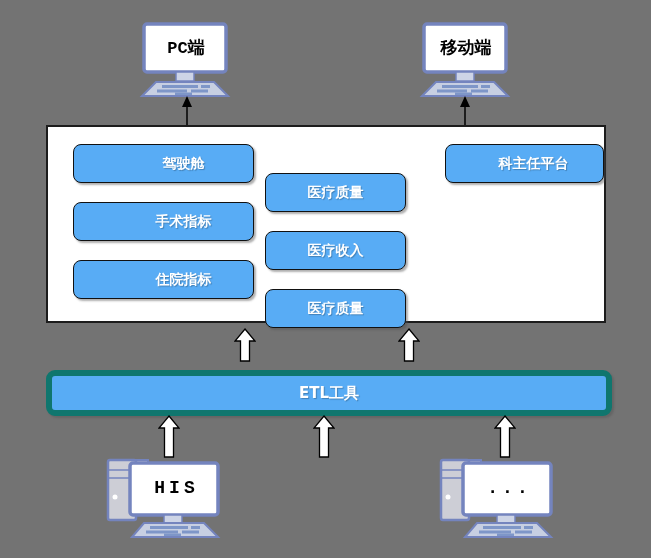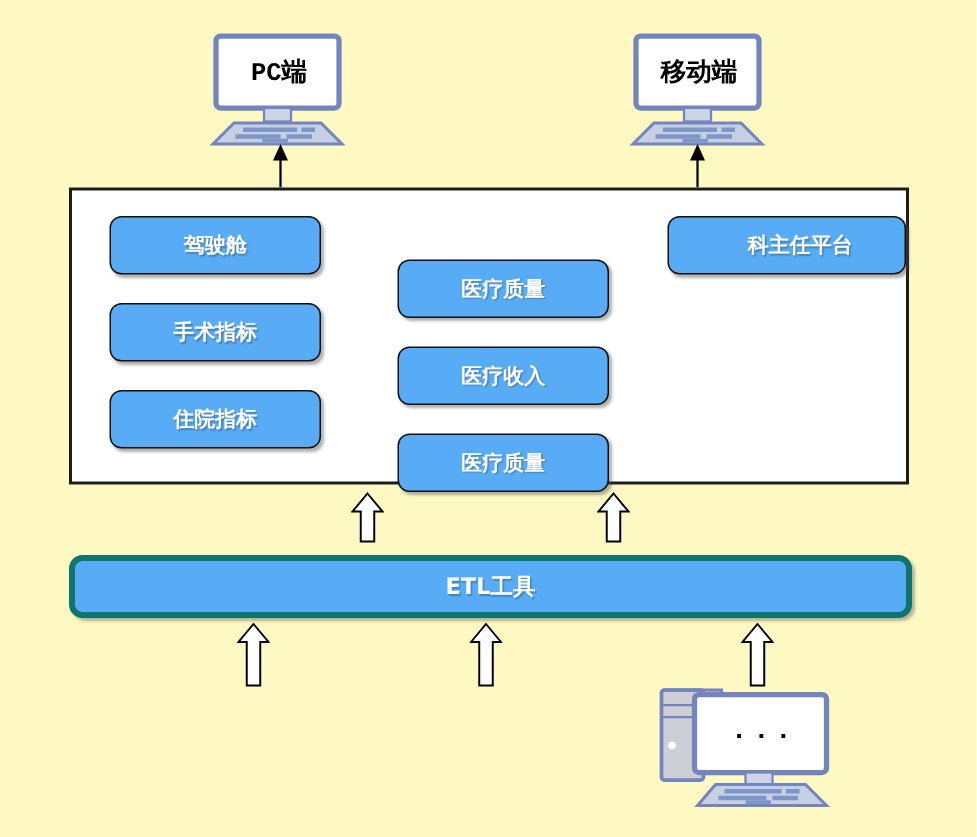--- a/index.html
+++ b/index.html
@@ -1,17 +1,17 @@
 <!DOCTYPE html>
 <html><head>
 <meta charset="utf-8">
 <style>
   html,body{margin:0;padding:0;background:#fff;}
   .canvas{
-    position:relative;width:651px;height:558px;background:#fef9c3;overflow:hidden;
+    position:relative;width:651px;height:558px;background:#737373;overflow:hidden;
     font-family:"DejaVu Sans","Liberation Sans",sans-serif;
   }
   .abs{position:absolute;}
   
   .device{position:absolute;width:120px;height:85px;}
   .device svg{position:absolute;left:0;top:0;}
   .screen-label{
     position:absolute;display:flex;align-items:center;justify-content:center;
     color:#000;text-align:center;white-space:nowrap;
   }
@@ -31,26 +31,26 @@
     background:#fff;border:2px solid #1c1c1c;
   }
   .module-btn{
     position:absolute;width:139px;height:37px;
     background:#58ACF5;border:1.5px solid #111;border-radius:8px;
     box-shadow:2px 2px 2px rgba(80,80,80,0.45);
     display:flex;align-items:center;justify-content:center;
     color:#fff;font-weight:bold;font-size:14px;
     text-shadow:1px 1px 1px rgba(0,0,0,0.25);
   }
-  .c1{left:73px;} .c2{left:265px;margin-top:29px;} .c3{left:445px;padding-left:18px;}
+  .c1{left:73px;padding-left:40px;} .c2{left:265px;margin-top:29px;} .c3{left:445px;padding-left:18px;}
   .r1{top:144px;} .r2{top:202px;} .r3{top:260px;}
   
   .etl-bar{
     position:absolute;left:46px;top:370px;width:554px;height:34px;
-    background:#58ACF5;border:4px solid #0f766e;border-radius:9px;
+    background:#58ACF5;border:6px solid #0f766e;border-radius:9px;
     box-shadow:2px 2px 2px rgba(80,80,80,0.4);
     display:flex;align-items:center;justify-content:center;
     color:#fff;font-weight:bold;font-size:15px;
     text-shadow:1px 1px 1px rgba(0,0,0,0.25);
   }
 </style>
 </head>
 <body>
 
 <div class="canvas">
@@ -114,20 +114,38 @@
   <svg class="abs" style="left:158px;top:415px;" width="22" height="43" viewBox="0 0 22 43">
     <path d="M11 1 L21 13 H15.5 V42 H6.5 V13 H1 Z" fill="#fff" stroke="#000" stroke-width="1.3"></path>
   </svg>
   <svg class="abs" style="left:313px;top:415px;" width="22" height="43" viewBox="0 0 22 43">
     <path d="M11 1 L21 13 H15.5 V42 H6.5 V13 H1 Z" fill="#fff" stroke="#000" stroke-width="1.3"></path>
   </svg>
   <svg class="abs" style="left:494px;top:415px;" width="22" height="43" viewBox="0 0 22 43">
     <path d="M11 1 L21 13 H15.5 V42 H6.5 V13 H1 Z" fill="#fff" stroke="#000" stroke-width="1.3"></path>
   </svg>
 
+  <div class="device" style="left:106px;top:457px;">
+    <svg width="120" height="85" viewBox="0 0 120 85">
+      <rect x="4" y="3" width="38" height="12" fill="#CDCED6" stroke="#7484BE" stroke-width="2"></rect>
+      <rect x="2" y="3" width="28" height="60" rx="2" fill="#CDCED6" stroke="#7484BE" stroke-width="2.5"></rect>
+      <line x1="3" y1="13" x2="29" y2="13" stroke="#7484BE" stroke-width="1.5"></line>
+      <line x1="3" y1="21" x2="29" y2="21" stroke="#7484BE" stroke-width="1.5"></line>
+      <circle cx="9" cy="40" r="2.5" fill="#fff"></circle>
+      <rect x="24" y="6" width="88" height="52" rx="3" fill="#ffffff" stroke="#7484BE" stroke-width="3.5"></rect>
+      <rect x="58" y="58" width="18" height="8" fill="#CDD4E6" stroke="#7484BE" stroke-width="1.5"></rect>
+      <polygon points="38,66 98,66 112,80 26,80" fill="#C7CFE2" stroke="#7484BE" stroke-width="2"></polygon>
+      <rect x="44" y="69" width="38" height="3" fill="#7E96C8"></rect>
+      <rect x="85" y="69" width="9" height="3" fill="#7E96C8"></rect>
+      <rect x="40" y="73.5" width="32" height="3" fill="#7E96C8"></rect>
+      <rect x="76" y="73.5" width="17" height="3" fill="#7E96C8"></rect>
+      <rect x="58" y="76.5" width="17" height="2.5" fill="#7E96C8"></rect>
+    </svg>
+    <div class="screen-label source-label">HIS</div>
+  </div>
 
 
   <div class="device" style="left:439px;top:457px;">
     <svg width="120" height="85" viewBox="0 0 120 85">
       <rect x="4" y="3" width="38" height="12" fill="#CDCED6" stroke="#7484BE" stroke-width="2"></rect>
       <rect x="2" y="3" width="28" height="60" rx="2" fill="#CDCED6" stroke="#7484BE" stroke-width="2.5"></rect>
       <line x1="3" y1="13" x2="29" y2="13" stroke="#7484BE" stroke-width="1.5"></line>
       <line x1="3" y1="21" x2="29" y2="21" stroke="#7484BE" stroke-width="1.5"></line>
       <circle cx="9" cy="40" r="2.5" fill="#fff"></circle>
       <rect x="24" y="6" width="88" height="52" rx="3" fill="#ffffff" stroke="#7484BE" stroke-width="3.5"></rect>

